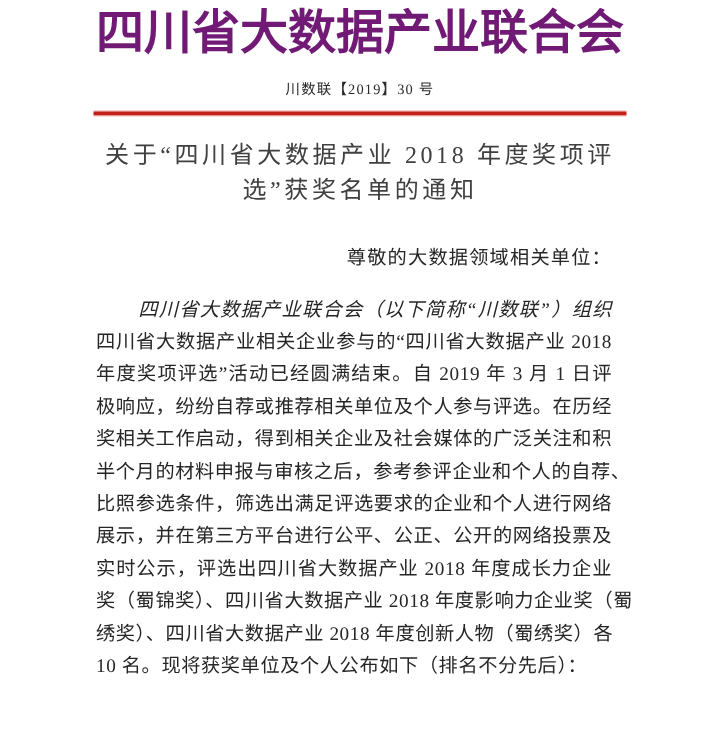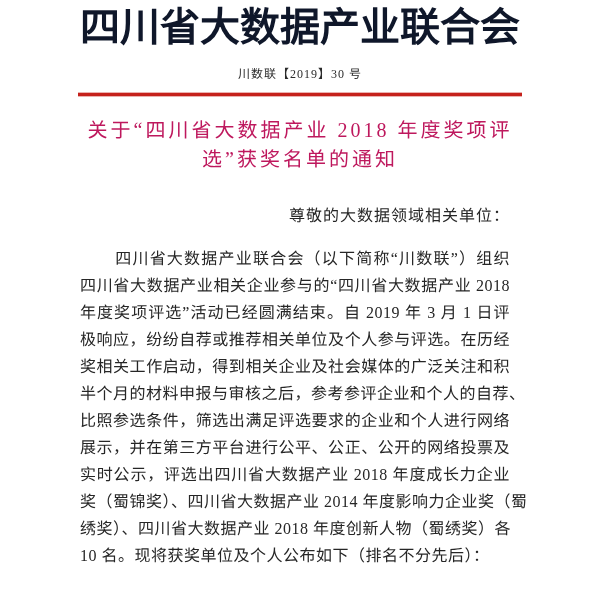--- a/index.html
+++ b/index.html
@@ -13,21 +13,21 @@
     color: #262626;
     overflow: hidden;
   }
   .org-name {
     padding-top: 5px;
     margin: 0;
     text-align: center;
     font-size: 40px;
     line-height: 46px;
     font-weight: bold;
-    color: #0f172a;
+    color: #701a75;
     letter-spacing: 0px;
     white-space: nowrap;
   }
   .doc-number {
     margin-top: 13px;
     text-align: center;
     font-size: 12px;
     line-height: 21px;
     color: #2a2a2a;
     letter-spacing: 1px;
@@ -37,21 +37,21 @@
     width: 444px;
     height: 3px;
     background: #c5211c;
     box-shadow: 0 1px 0 rgba(197,33,28,0.35), 0 -1px 0 rgba(197,33,28,0.35);
   }
   .notice-title {
     margin-top: 20px;
     text-align: center;
     font-size: 20px;
     line-height: 29px;
-    color: #be185d;
+    color: #404040;
     letter-spacing: 3px;
     font-weight: normal;
   }
   .salutation {
     margin: 31px 0 0 80px;
     width: 430px;
     font-size: 16px;
     line-height: 21px;
     letter-spacing: 1px;
     text-align: right;
@@ -61,21 +61,21 @@
     width: 430px;
     font-size: 16px;
   }
   .body-line {
     line-height: 27px;
     text-align: justify;
     text-align-last: justify;
     letter-spacing: 0.5px;
     white-space: nowrap;
   }
-  .body-line.first { text-indent: 2.2em; }
+  .body-line.first { text-indent: 2.2em; font-style: italic; }
   .body-line.last  { text-align-last: left; }
 </style>
 </head>
 <body>
 
 <div class="page">
 
   <h1 class="org-name">四川省大数据产业联合会</h1>
 
   <div class="doc-number">川数联【2019】30 号</div>
@@ -92,18 +92,18 @@
   <div class="body-lines">
       <div class="body-line first">四川省大数据产业联合会（以下简称“川数联”）组织</div>
       <div class="body-line">四川省大数据产业相关企业参与的“四川省大数据产业 2018</div>
       <div class="body-line">年度奖项评选”活动已经圆满结束。自 2019 年 3 月 1 日评</div>
       <div class="body-line">极响应，纷纷自荐或推荐相关单位及个人参与评选。在历经</div>
       <div class="body-line">奖相关工作启动，得到相关企业及社会媒体的广泛关注和积</div>
       <div class="body-line">半个月的材料申报与审核之后，参考参评企业和个人的自荐、</div>
       <div class="body-line">比照参选条件，筛选出满足评选要求的企业和个人进行网络</div>
       <div class="body-line">展示，并在第三方平台进行公平、公正、公开的网络投票及</div>
       <div class="body-line">实时公示，评选出四川省大数据产业 2018 年度成长力企业</div>
-      <div class="body-line">奖（蜀锦奖）、四川省大数据产业 2014 年度影响力企业奖（蜀</div>
+      <div class="body-line">奖（蜀锦奖）、四川省大数据产业 2018 年度影响力企业奖（蜀</div>
       <div class="body-line">绣奖）、四川省大数据产业 2018 年度创新人物（蜀绣奖）各</div>
       <div class="body-line last">10 名。现将获奖单位及个人公布如下（排名不分先后）：</div>
     </div>
 
 </div>
 
 </body></html>

